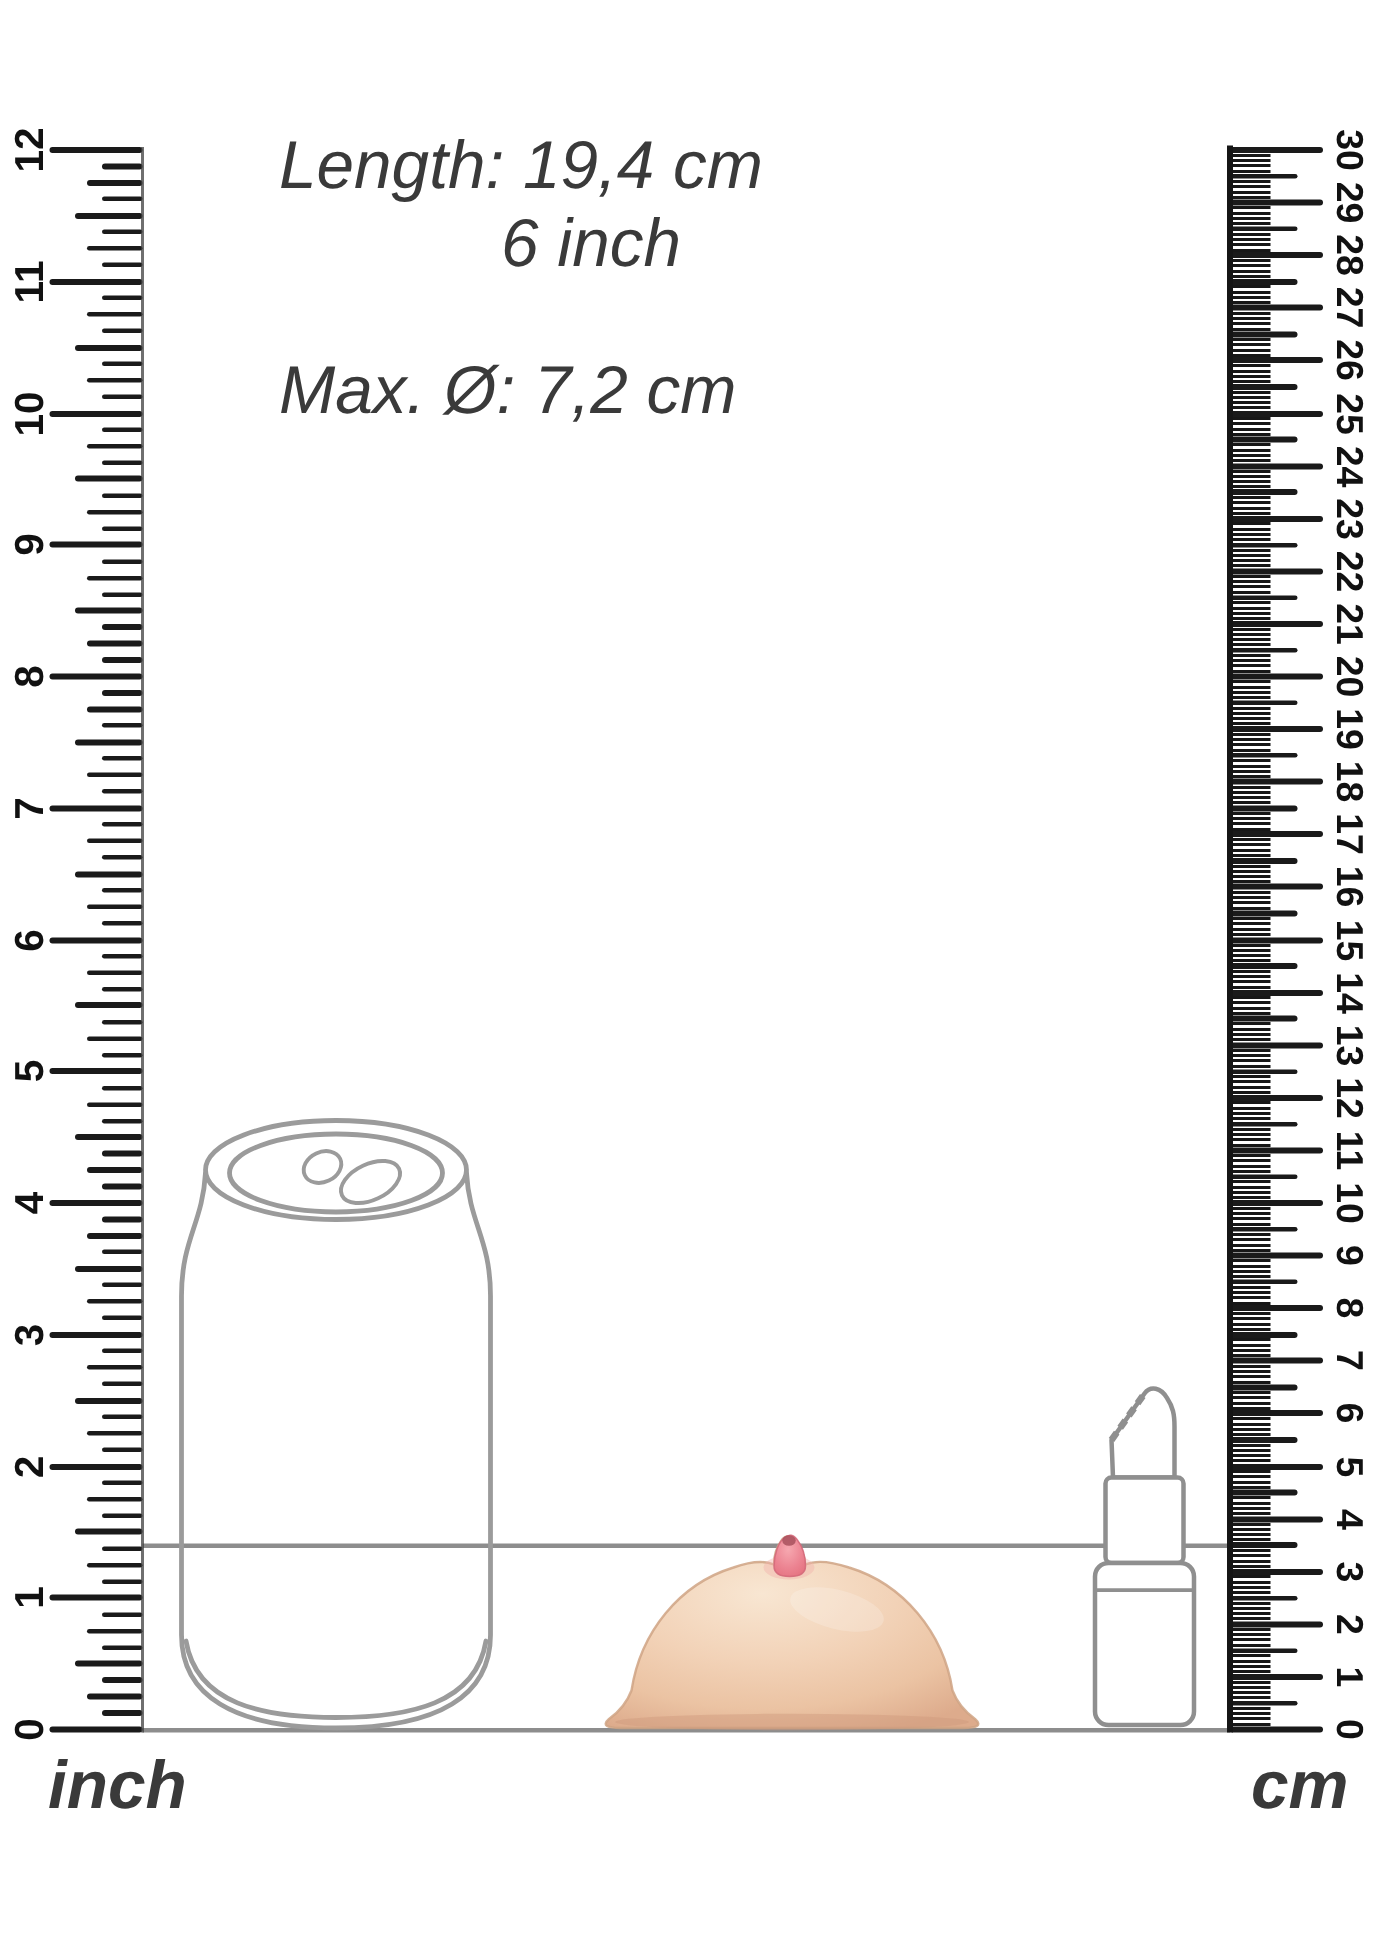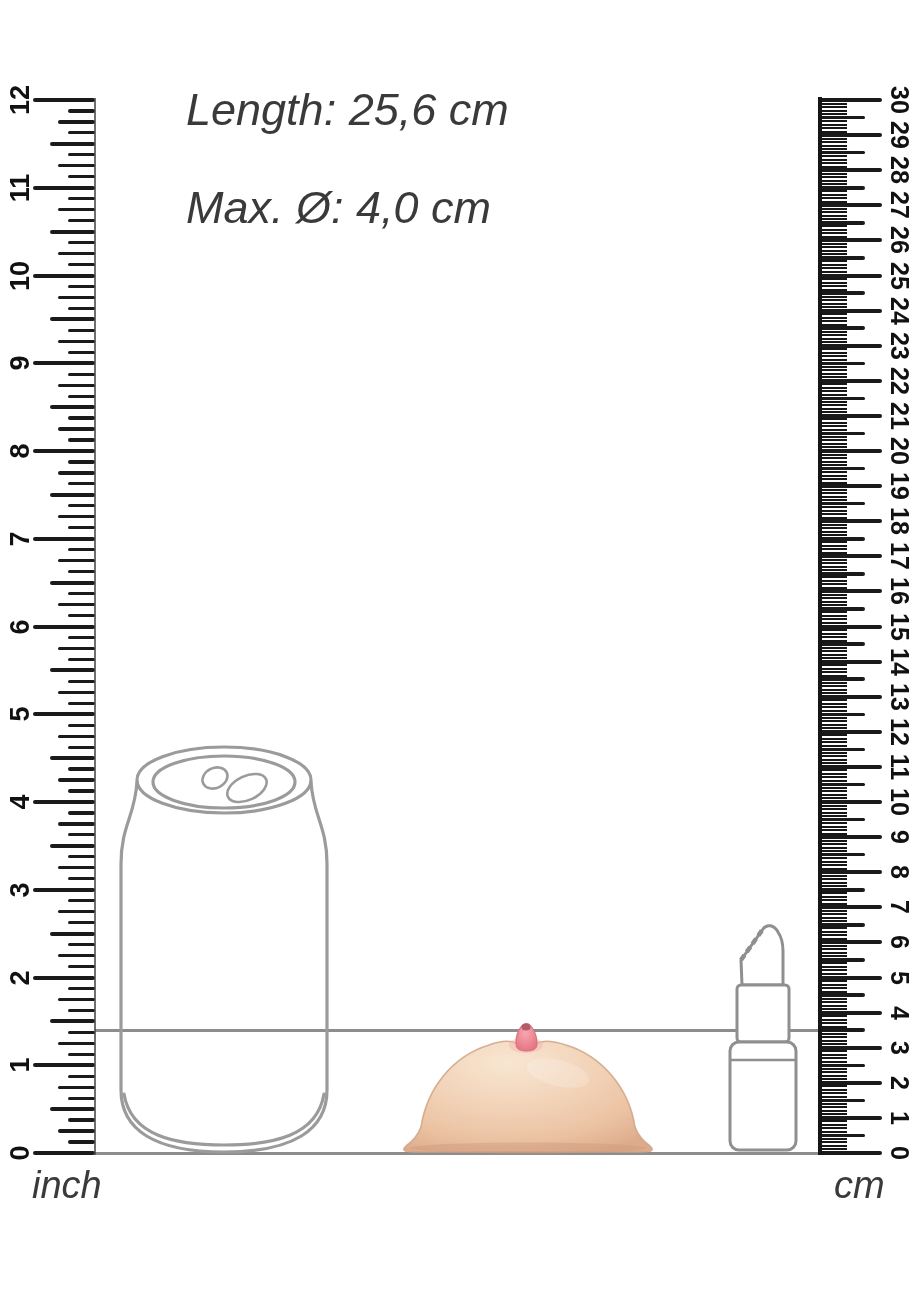--- a/index.html
+++ b/index.html
@@ -18,35 +18,36 @@
   .tick{position:absolute;background:var(--tick);border-radius:2px;}
   .ruler-num{position:absolute;font-weight:bold;color:#111;
     transform:translate(-50%,-50%) rotate(-90deg);white-space:nowrap;}
   .ruler-num.cw{transform:translate(-50%,-50%) rotate(90deg);}
   .inch-num{font-size:27px;}
   .cm-num{font-size:25px;}
   .edge{position:absolute;background:#3f3f3f;}
   #cm-comb{position:absolute;left:821px;top:99px;width:26px;height:1056px;
     background:repeating-linear-gradient(180deg,#171717 0px,#171717 2px,
       rgba(0,0,0,0) 2px,rgba(0,0,0,0) 3.51px);}
-  .unit-label{position:absolute;font-style:italic;font-size:38px;color:var(--text);}
+  .unit-label{position:absolute;font-style:italic;font-size:45px;color:var(--text);font-weight:bold;}
   .hline{position:absolute;height:3px;background:var(--refline);}
   .obj{position:absolute;}
 </style>
 </head>
 <body>
 
 <div id="stage">
 
   <div class="measurements">
     <div class="m-block1">
-      <div>Length: 25,6 cm</div>
+      <div>Length: 19,4 cm</div>
+      <div class="m-sub1">6 inch</div>
     </div>
     <div class="m-block2">
-      <div>Max. Ø: 4,0 cm</div>
+      <div>Max. Ø: 7,2 cm</div>
     </div>
   </div>
 
   <div class="hline" id="ref-line" style="left:95px;top:1029px;width:725px;"></div>
   <div class="hline" id="base-line" style="left:95px;top:1152px;width:725px;"></div>
 
   <div id="inch-ruler">
       <div class="tick" style="left: 33px; top: 1151px; width: 62px; height: 4px;"></div>
       <div class="tick" style="left: 68px; top: 1140.43px; width: 27px; height: 3.2px;"></div>
       <div class="tick" style="left: 58px; top: 1129.46px; width: 37px; height: 3.2px;"></div>

